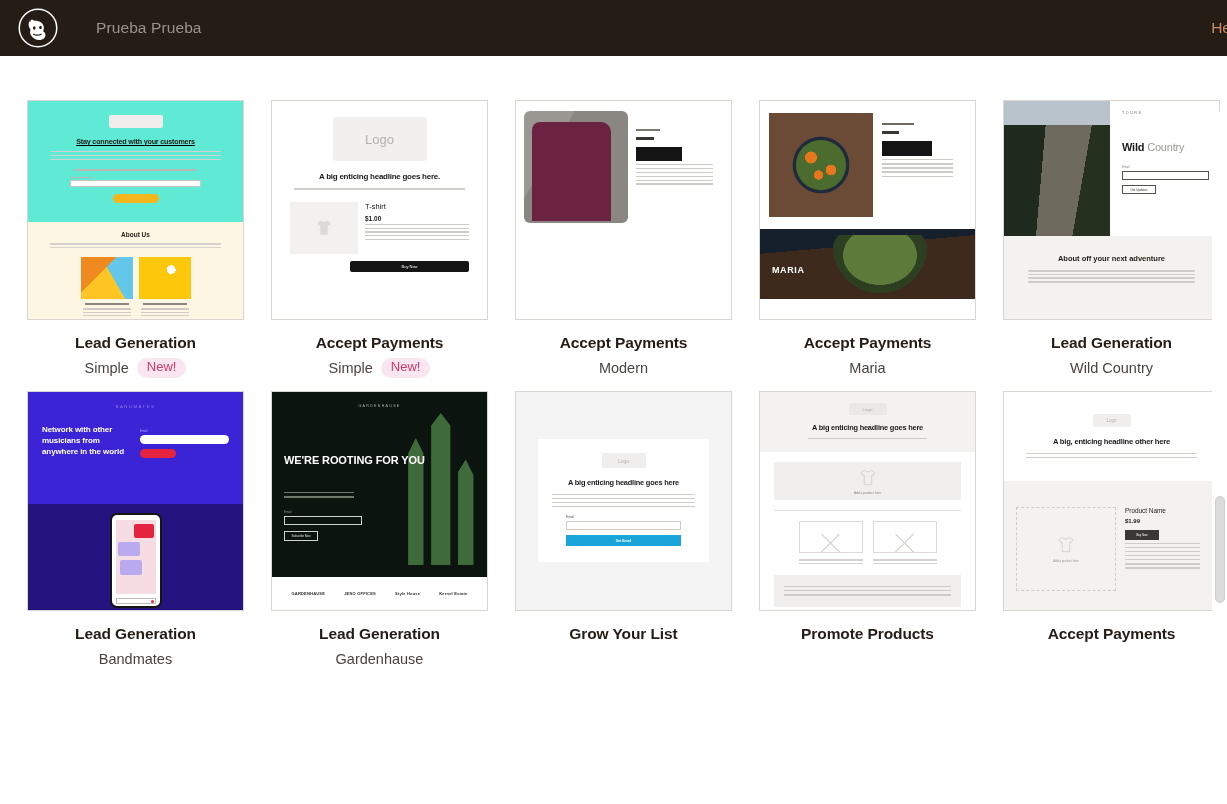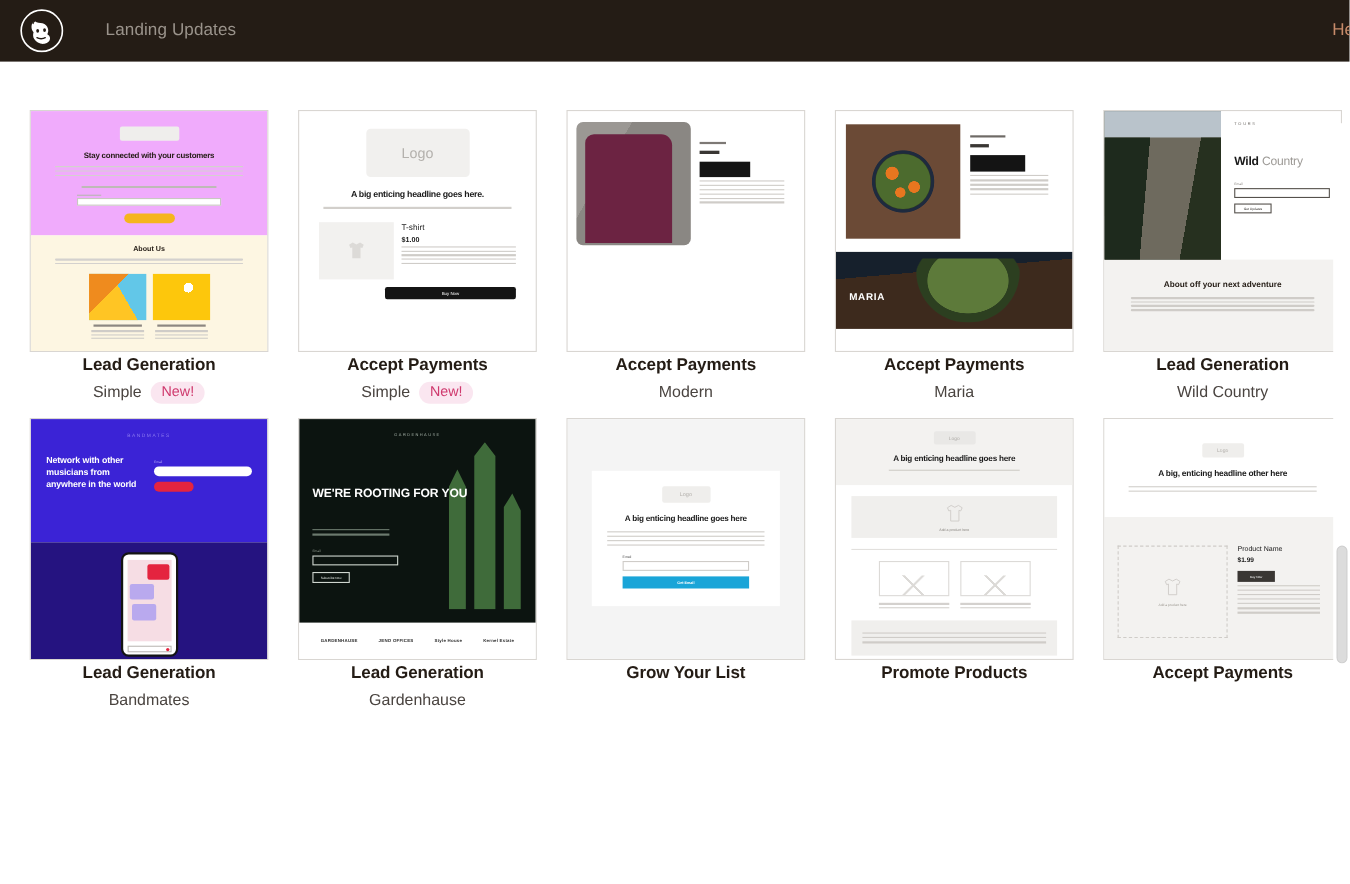--- a/index.html
+++ b/index.html
@@ -61,21 +61,21 @@
 
   .card { width: 217px; }
   .thumb {
     width: 217px; height: 220px;
     border: 1px solid #d9d6d2;
     background: #fff;
     overflow: hidden;
     position: relative;
     cursor: pointer;
   }
-  .card-meta { text-align: center; padding-top: 3px; }
+  .card-meta { text-align: center; padding-top: 14px; }
   .card-title {
     font-size: 15.5px;
     font-weight: 700;
     color: #241c15;
     letter-spacing: -.1px;
   }
   .card-sub-row {
     margin-top: 6px;
     display: flex; align-items: center; justify-content: center; gap: 8px;
     min-height: 20px;
@@ -89,21 +89,21 @@
     line-height: 1.15;
   }
   .badge:empty { display: none; }
 
   
   .mini { width: 100%; height: 100%; position: relative; font-size: 3px; }
   .lines { padding: 0 18px; }
   .lines i { display: block; height: 1.5px; background: #cfccc8; margin: 2.2px 0; border-radius: 1px; }
 
   
-  .c1-top { background: #f0abfc; padding: 8px 0 2px; }
+  .c1-top { background: #5eead4; padding: 8px 0 10px; text-decoration: underline; }
   .c1-logo { width: 54px; height: 13px; background: #efeeec; margin: 6px auto 9px; border-radius: 2px; }
   .c1-h { font-size: 7.2px; font-weight: 700; text-align: center; color: #241c15; letter-spacing: -.2px; }
   .c1-p { margin: 5px 14px 0; }
   .c1-p i { display: block; height: 1.4px; background: #d4d1ce; margin: 2.4px 8px; border-radius: 1px; }
   .c1-sub { height: 1.8px; background: #bdbab6; margin: 9px 46px 6px; border-radius: 1px; }
   .c1-lbl { height: 1.4px; width: 22px; background: #b9b6b2; margin: 0 0 2px 42px; }
   .c1-input { height: 7px; border: 1px solid #c9c6c2; background: #fff; margin: 0 42px; }
   .c1-btn { width: 46px; height: 9px; background: #f5b51c; border-radius: 5px; margin: 7px auto 9px; }
   .c1-bot { background: #fdf6e2; padding: 9px 0 10px; }
   .c1-h2 { font-size: 6.5px; font-weight: 700; text-align: center; color: #241c15; }
@@ -313,21 +313,21 @@
   <span class="logo-mark">
     <svg viewBox="0 0 64 64" width="40" height="40" aria-hidden="true">
       <circle cx="32" cy="32" r="30" fill="none" stroke="#ffffff" stroke-width="2.4"></circle>
       <path d="M22 18c-3 1-5 4-5 8 0 3 1 6 3 8-1 3-1 7 1 10 3 5 9 8 15 7 5-1 8-4 8-8 0-3-2-5-4-6 1-2 2-5 1-8-1-4-4-7-8-8-4-1-8 0-11-3z" fill="#ffffff"></path>
       <ellipse cx="26" cy="32" rx="2.1" ry="2.8" fill="#241c15"></ellipse>
       <ellipse cx="36" cy="31" rx="2.1" ry="2.8" fill="#241c15"></ellipse>
       <path d="M25 42c3 2 9 2 12 0" stroke="#241c15" stroke-width="2" fill="none" stroke-linecap="round"></path>
       <path d="M19 22c2-5 7-8 12-7" stroke="#241c15" stroke-width="1.6" fill="none"></path>
     </svg>
   </span>
-  <span class="app-title">Landing Updates</span>
+  <span class="app-title">Prueba Prueba</span>
   <div class="topbar-right">
     <span class="help-link">He</span>
   </div>
 </div>
 
 <div class="page">
 
   <div class="grid">
 
     <div class="card">

